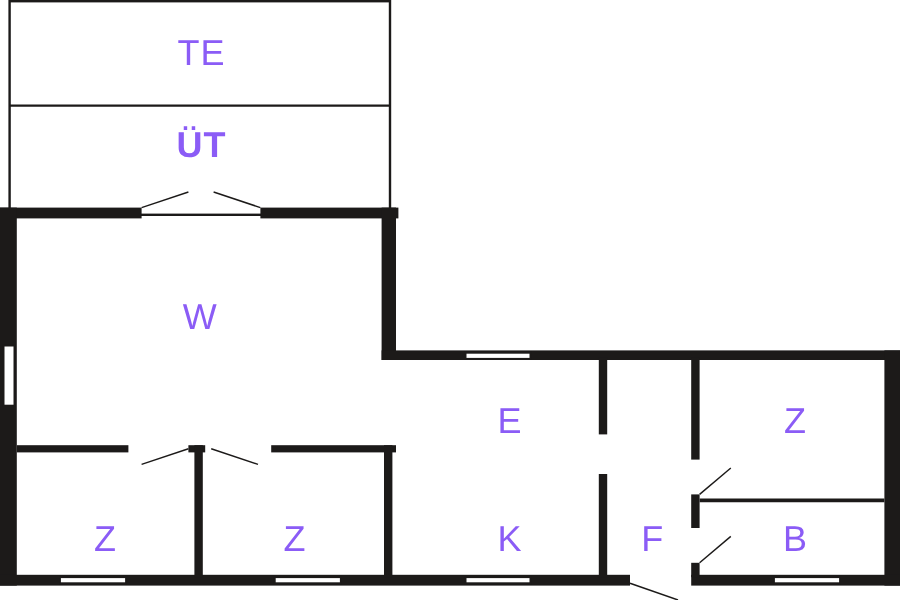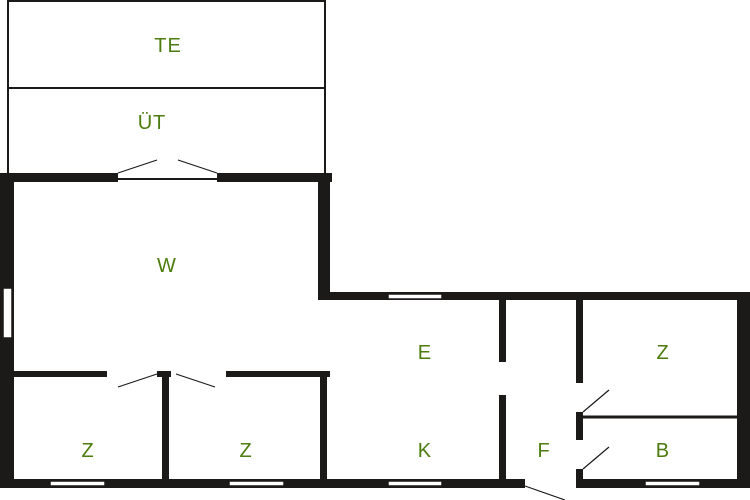--- a/index.html
+++ b/index.html
@@ -1,22 +1,22 @@
 <!DOCTYPE html>
 <html><head>
 <meta charset="utf-8">
 <style>
   html, body { margin: 0; padding: 0; background: #ffffff; }
   body { width: 750px; height: 500px; overflow: hidden; position: relative; }
   #plan { position: absolute; left: 0; top: 0; width: 750px; height: 500px; }
   .label {
     position: absolute;
     font-family: "Liberation Sans", "DejaVu Sans", sans-serif;
-    font-size: 20px;
-    color: #4d7c0f;
+    font-size: 30px;
+    color: #8b5cf6;
     transform: translate(-50%, -50%);
     white-space: nowrap;
     letter-spacing: 1px;
   }
 </style>
 </head>
 <body>
 
 <svg id="plan" viewBox="0 0 750 500" xmlns="http://www.w3.org/2000/svg">
 
@@ -73,21 +73,21 @@
     <line x1="217" y1="173" x2="178" y2="160"></line>
     <line x1="118" y1="387" x2="157" y2="374"></line>
     <line x1="215" y1="387" x2="176" y2="374"></line>
     <line x1="583" y1="412" x2="609" y2="390"></line>
     <line x1="583" y1="469" x2="609" y2="447"></line>
     <line x1="525" y1="486" x2="565" y2="500"></line>
   </g>
 </svg>
 
 <div class="label" style="left:168px; top:45px;">TE</div>
-<div class="label" style="left:152px; top:122px;">ÜT</div>
+<div class="label" style="left:168px; top:122px;font-weight:bold;">ÜT</div>
 <div class="label" style="left:167px; top:265px;">W</div>
 <div class="label" style="left:425px; top:352px;">E</div>
 <div class="label" style="left:663px; top:352px;">Z</div>
 <div class="label" style="left:88px; top:450px;">Z</div>
 <div class="label" style="left:246px; top:450px;">Z</div>
 <div class="label" style="left:425px; top:450px;">K</div>
 <div class="label" style="left:544px; top:450px;">F</div>
 <div class="label" style="left:663px; top:450px;">B</div>
 
 </body></html>

